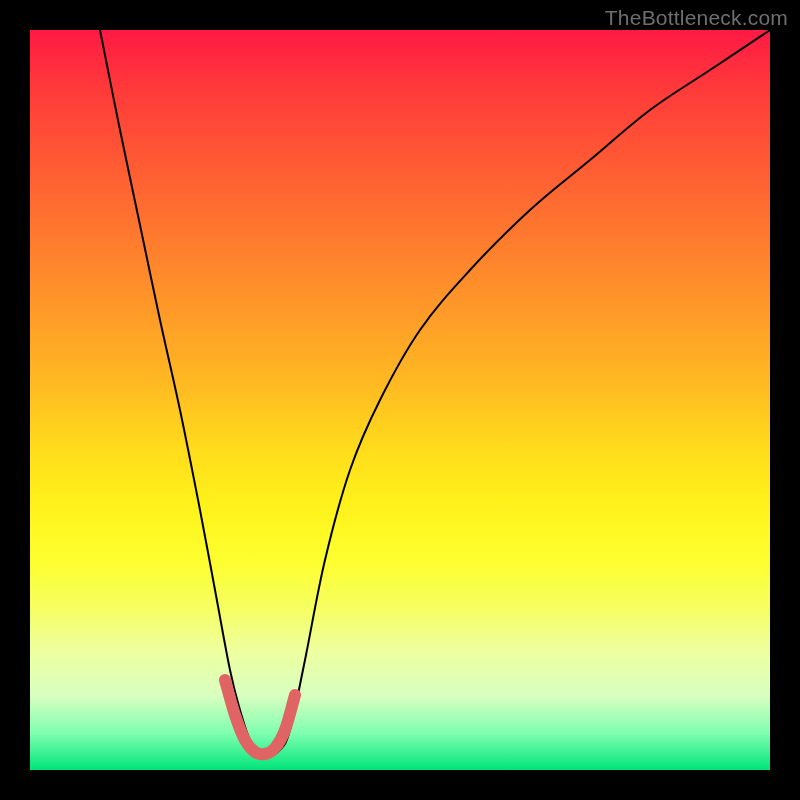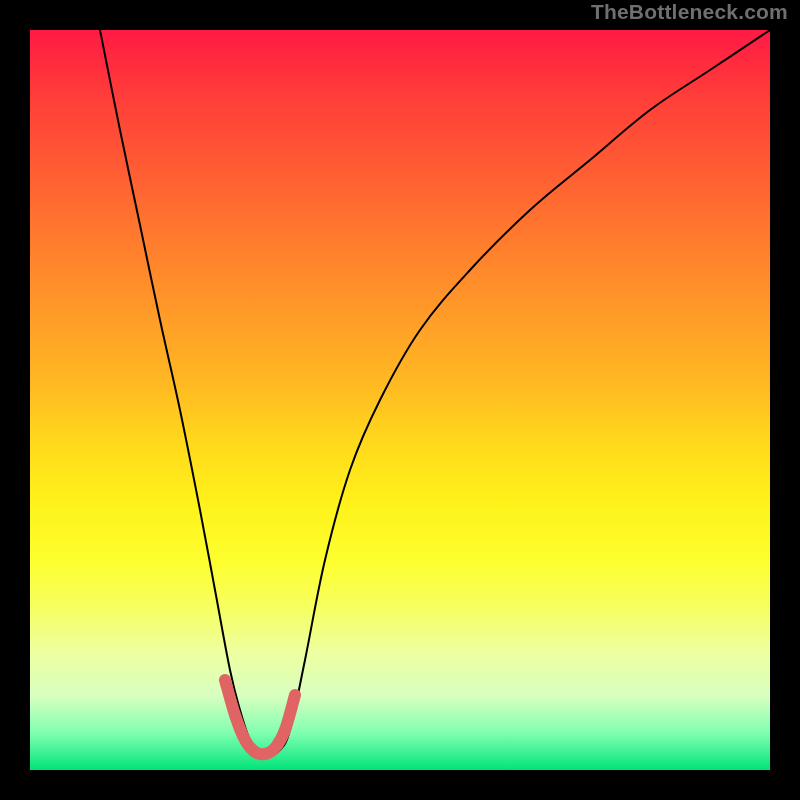--- a/index.html
+++ b/index.html
@@ -46,25 +46,25 @@
     );
   }
   svg.curve {
     position: absolute;
     inset: 0;
     width: 100%;
     height: 100%;
   }
   .watermark {
     position: absolute;
-    top: 0;
+    top: 6px;
     right: 12px;
     color: #6f6f6f;
     font-size: 21px;
-    font-weight: 700;
+    font-weight: 400;
     letter-spacing: 0.2px;
     user-select: none;
   }
 </style>
 </head>
 <body>
 
 <div class="frame">
   <div class="plot-area">
     <div class="gradient-bg"></div>

